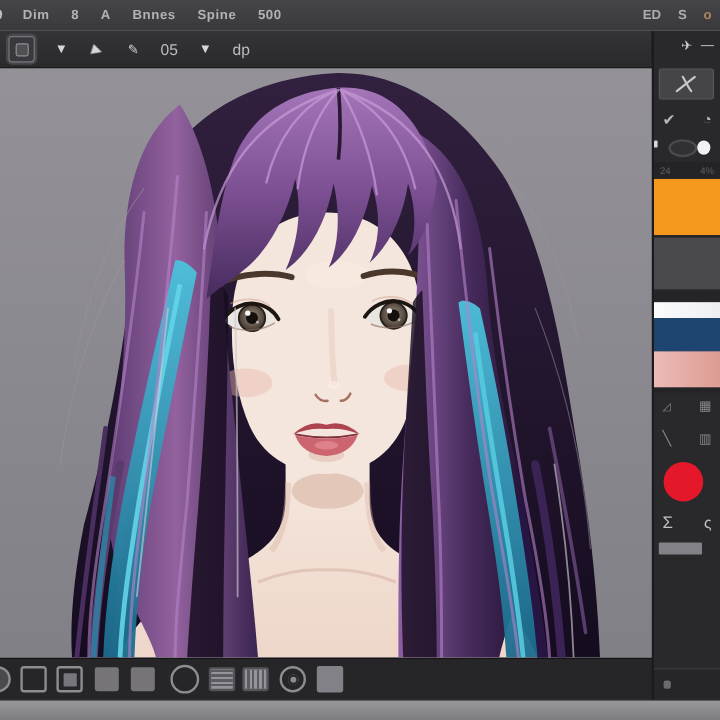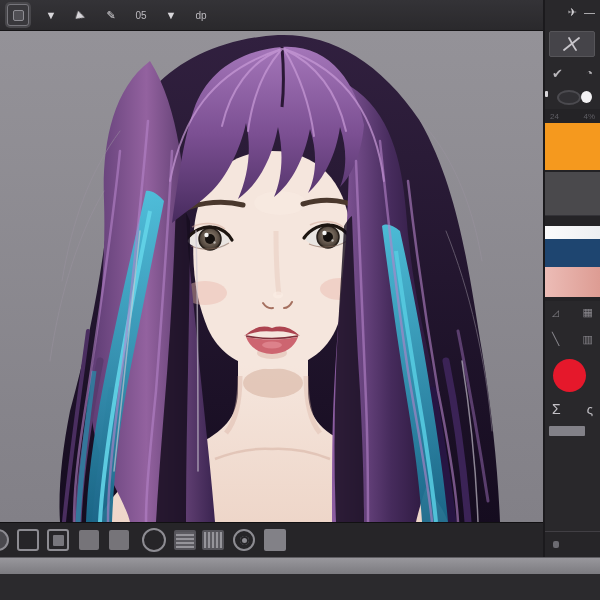--- a/index.html
+++ b/index.html
@@ -16,21 +16,21 @@
   
   .leftcol{width:543px;display:flex;flex-direction:column;}
   .mainwrap{display:flex;height:557px;}
   .toolbar{height:31px;background:linear-gradient(#343337,#2a292c);display:flex;align-items:center;
     border-bottom:1px solid #161517;}
   .tb-selected{width:22px;height:22px;margin-left:7px;background:#39383c;border:1px solid #77767c;
     border-radius:3px;box-shadow:0 0 0 2px #48474b;display:flex;align-items:center;justify-content:center;}
   .tb-selected .inner{width:11px;height:11px;border:1.5px solid #8e8d93;border-radius:2px;background:#504f54;}
   .tb-icon{color:#d8d6da;font-size:11px;margin-left:14px;width:16px;text-align:center;filter:blur(.3px);}
   .tb-icon.rot{display:inline-block;transform:rotate(18deg);}
-  .tb-icon.small{font-size:10px;color:#bdbbc0;}
+  .tb-icon.small{font-size:13px;color:#bdbbc0;}
 
   
   .canvas{width:543px;height:491px;position:relative;background:#8e8c91;}
   .canvas svg{display:block;}
 
   
   .rightpanel{width:57px;height:557px;background:#29282b;border-left:2px solid #1b1a1d;
     display:flex;flex-direction:column;color:#b9b7bb;}
   .rp-header{height:24px;display:flex;align-items:center;justify-content:flex-end;padding-right:5px;gap:7px;
     font-size:11px;color:#cfcdd1;}
@@ -75,20 +75,33 @@
   .bb-sqfill2{width:22px;height:22px;background:#828187;border-radius:2px;margin-left:9px;}
 
   
   .statusbar{height:17px;background:linear-gradient(#98979c,#7c7b80);border-top:1px solid #5f5e63;}
 </style>
 </head>
 <body>
 
 <div class="app">
 
+  <div class="menubar">
+    <span class="edge-glyph">9</span>
+    <span class="menu-item">Dim</span>
+    <span class="menu-item">8</span>
+    <span class="menu-item">A</span>
+    <span class="menu-item">Bnnes</span>
+    <span class="menu-item">Spine</span>
+    <span class="menu-item">500</span>
+    <span class="menubar-spacer"></span>
+    <span class="menu-right-icon">ED</span>
+    <span class="menu-right-icon">S</span>
+    <span class="menu-right-icon" style="color:#a8875e;">o</span>
+  </div>
 
   <div class="mainwrap">
     <div class="leftcol">
 
       <div class="toolbar">
         <div class="tb-selected">
           <div class="inner"></div>
         </div>
         <span class="tb-icon">▼</span>
         <span class="tb-icon rot">▶</span>

